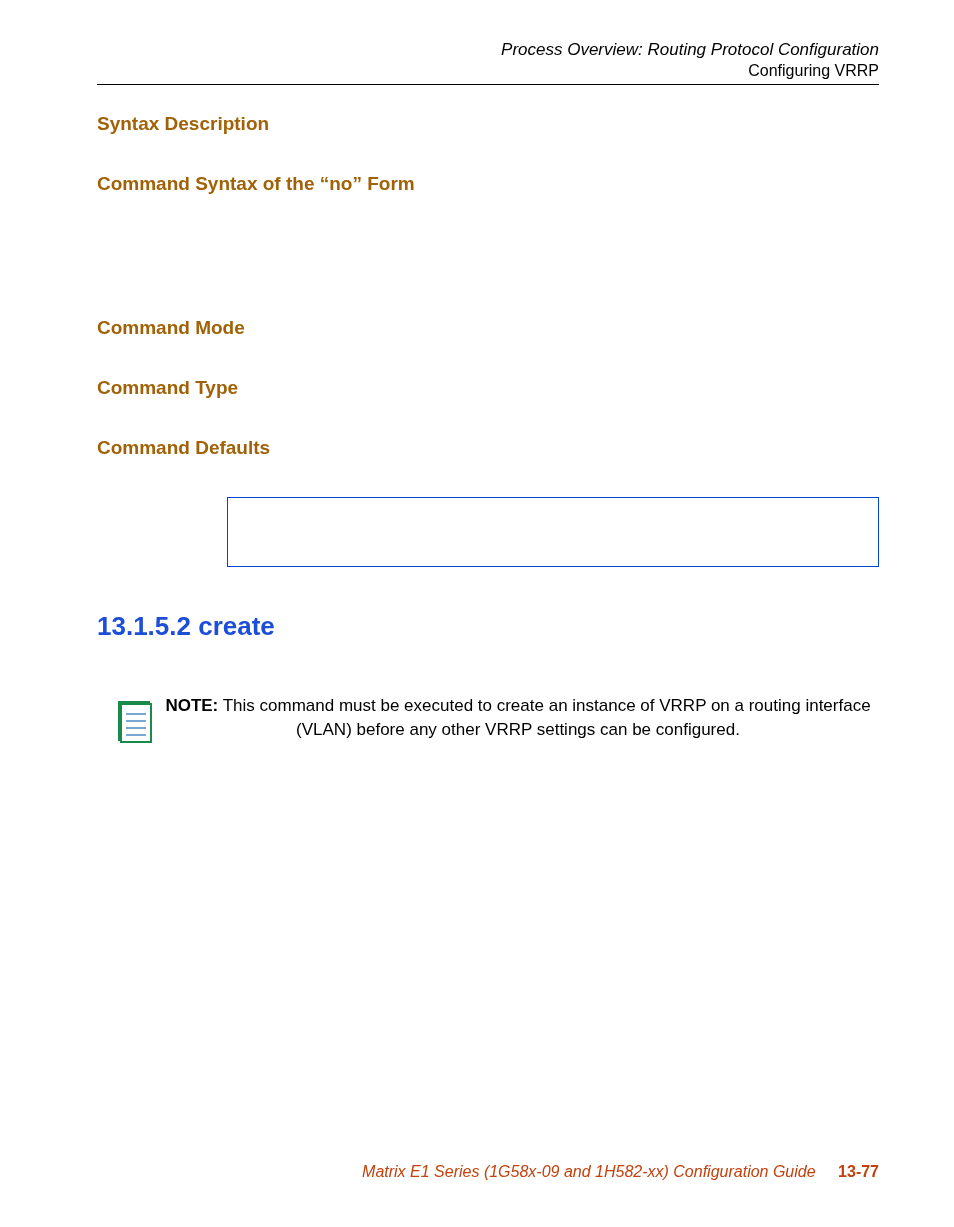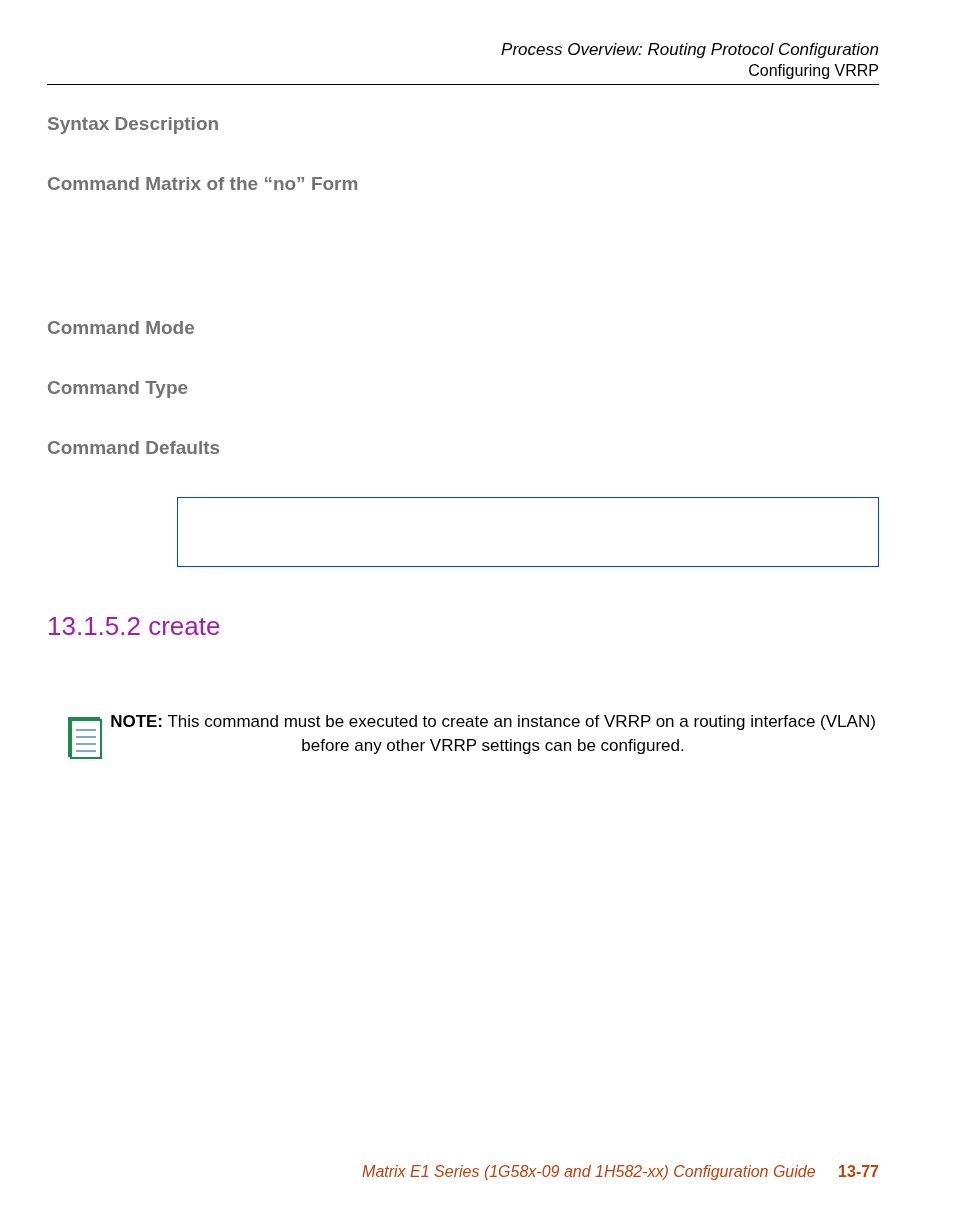--- a/index.html
+++ b/index.html
@@ -9,56 +9,56 @@
     }
     body {
       width: 954px;
       height: 1227px;
       background: #ffffff;
       font-family: Arial, Helvetica, sans-serif;
       position: relative;
       padding: 0;
     }
     .page-content {
-      padding: 40px 75px 0 47px;
+      padding: 40px 75px 0 97px;
     }
     .header-right {
       text-align: right;
       font-style: italic;
       font-size: 17px;
       color: #000;
       margin-bottom: 2px;
     }
     .header-sub {
       text-align: right;
       font-size: 16px;
       color: #000;
       margin-bottom: 4px;
     }
     .header-rule {
       border: none;
       border-top: 1.5px solid #000;
       margin-bottom: 28px;
     }
     .section-heading {
-      color: #737373;
+      color: #a16207;
       font-weight: bold;
       font-size: 19px;
       margin-top: 24px;
       margin-bottom: 38px;
     }
     .section-heading.first {
       margin-top: 0;
     }
     .major-heading {
-      color: #a21caf;
-      font-weight: normal;
+      color: #1d4ed8;
+      font-weight: bold;
       font-size: 26px;
       margin-top: 44px;
-      margin-bottom: 68px;
+      margin-bottom: 52px;
     }
     .example-box {
       border: 1.5px solid #0046d5;
       margin-left: 130px;
       margin-right: 0;
       height: 70px;
       margin-top: 20px;
       margin-bottom: 10px;
     }
     .note-block {
@@ -100,21 +100,21 @@
 </head>
 <body>
 
 <div class="page-content">
   <div class="header-right">Process Overview: Routing Protocol Configuration</div>
   <div class="header-sub">Configuring VRRP</div>
   <hr class="header-rule">
 
   <div class="section-heading first">Syntax Description</div>
 
-  <div class="section-heading">Command Matrix of the “no” Form</div>
+  <div class="section-heading">Command Syntax of the “no” Form</div>
 
   <div style="height:60px"></div>
 
   <div class="section-heading">Command Mode</div>
 
   <div class="section-heading">Command Type</div>
 
   <div class="section-heading">Command Defaults</div>
 
 

